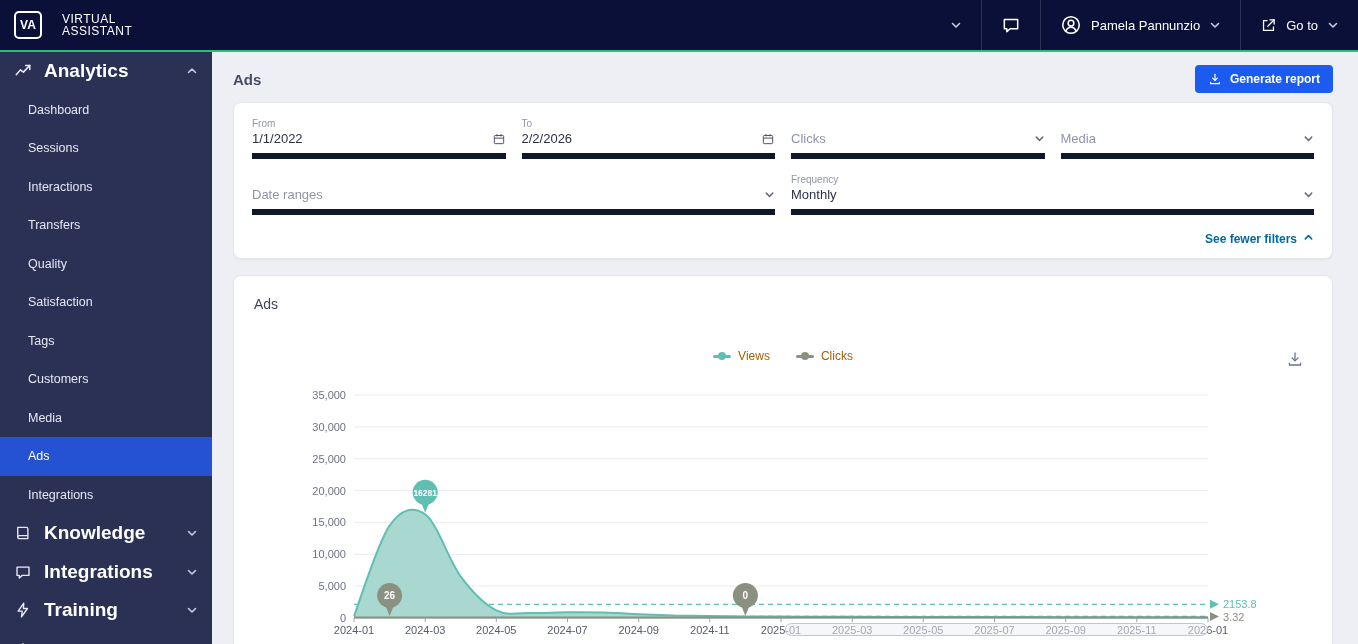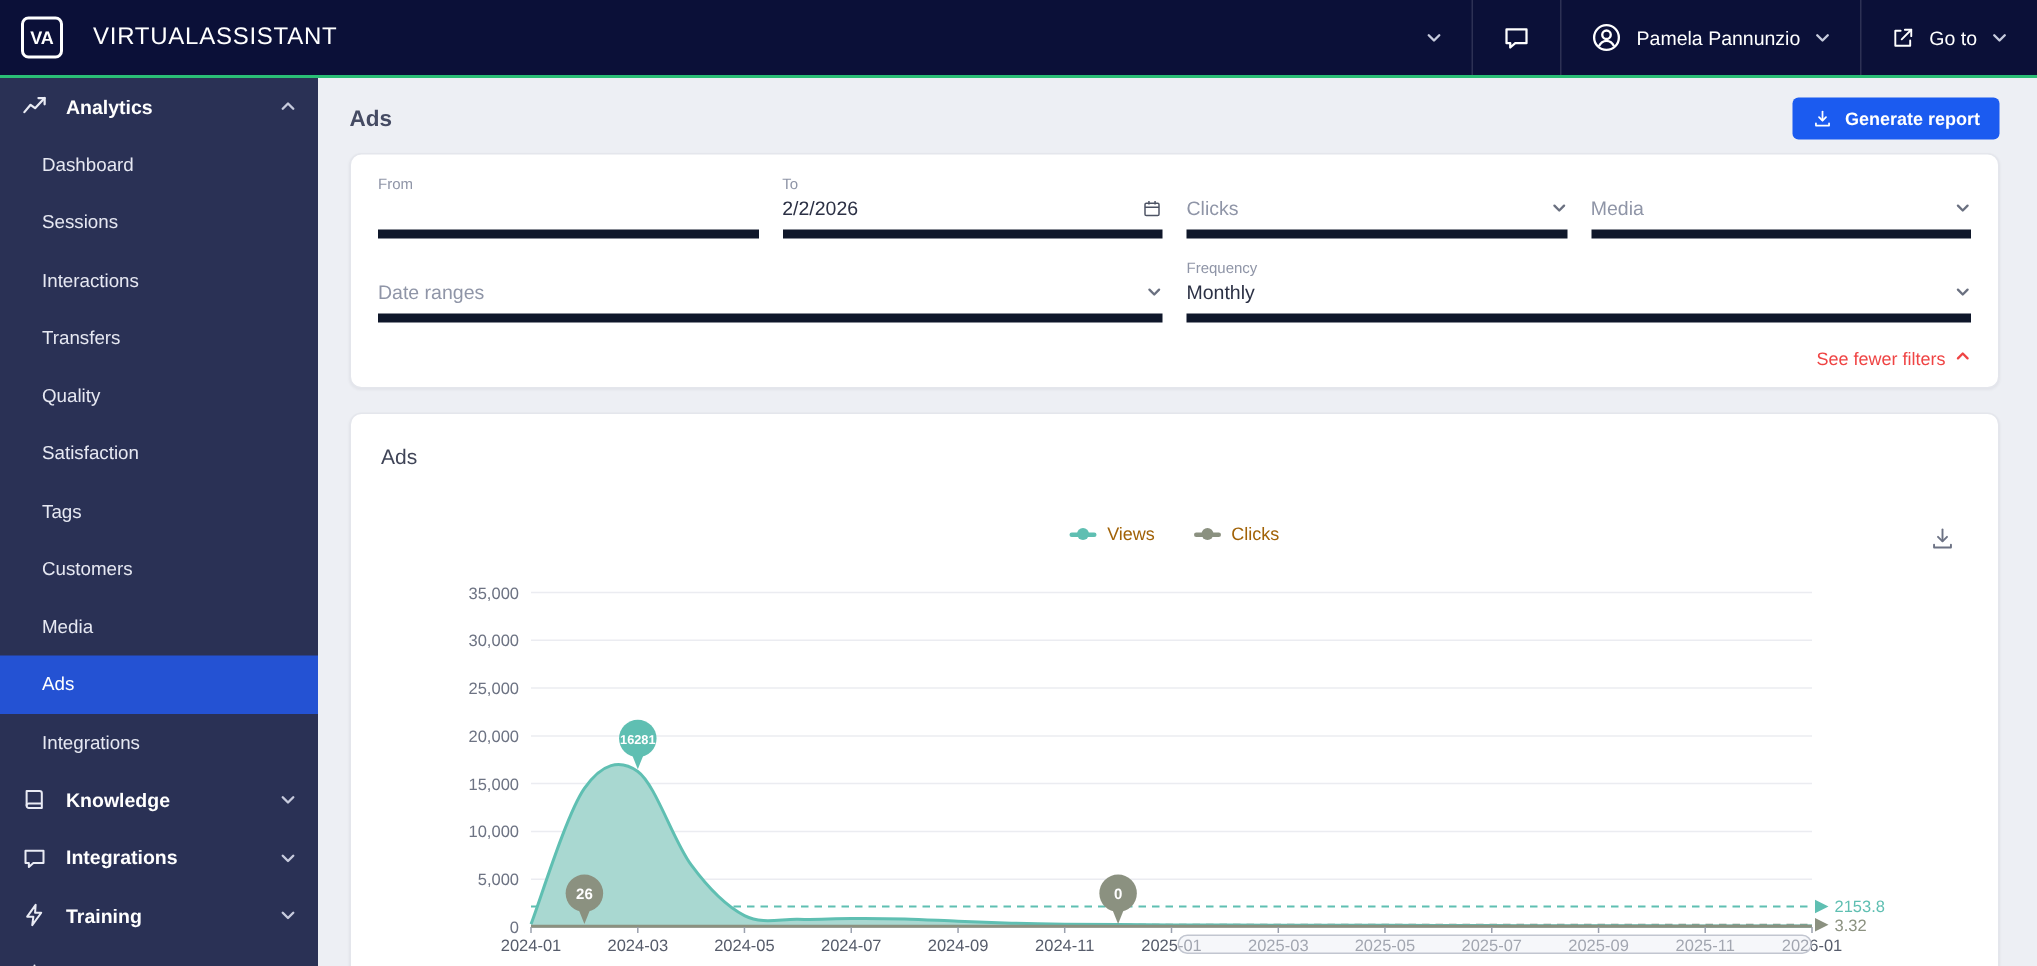--- a/index.html
+++ b/index.html
@@ -6,34 +6,34 @@
   html,body{width:1358px;height:644px;overflow:hidden;background:#edeff4;
     font-family:"Liberation Sans",sans-serif}
   svg{display:block}
   button{font-family:inherit}
 
   
   .topbar{height:50px;background:#0b1038;display:flex;justify-content:space-between;color:#fff}
   .brand{display:flex;align-items:center;gap:20px;padding-left:14px}
   .logo{width:28px;height:28px;border:2px solid #fff;border-radius:5px;display:flex;
     align-items:center;justify-content:center;font-weight:bold;font-size:12px;color:#fff}
-  .brand-text{display:flex;flex-direction:row;font-size:16px;letter-spacing:.5px;line-height:12px;color:#fff}
+  .brand-text{display:flex;flex-direction:column;font-size:12px;letter-spacing:.5px;line-height:12px;color:#fff}
   .topbar-right{display:flex;align-items:stretch}
   .tb-seg{display:flex;align-items:center;justify-content:center;gap:9px;padding:0 19px;
     background:none;border:none;color:#fff;font-size:13px;cursor:pointer}
   .tb-div{width:1px;background:rgba(255,255,255,.14)}
   .accent{height:2px;background:#2abf76}
 
   
   .layout{display:flex;height:592px;overflow:hidden}
 
   
   .sidebar{width:212px;background:#2a3155;color:#e9ebf4;flex-shrink:0;overflow:hidden}
   .sb-section{display:flex;align-items:center;height:38.5px;padding:0 14px;gap:12px;cursor:pointer}
-  .sb-section .lab{font-size:13px;font-weight:bold;flex:1;color:#fff}
+  .sb-section .lab{font-size:19px;font-weight:bold;flex:1;color:#fff}
   .sb-ic{width:18px;height:18px;display:flex;align-items:center;color:#e9ebf4}
   .sb-chev{display:flex;color:#c7cbdd}
   .sb-item{height:38.5px;display:flex;align-items:center;padding-left:28px;font-size:12.5px;
     color:#e6e8f2;cursor:pointer}
   .sb-item.selected{background:#2452d3;color:#fff}
 
   
   .main{flex:1;padding:8px 25px 0 21px;overflow:hidden}
   .page-head{display:flex;justify-content:space-between;align-items:center;height:38px;margin-bottom:4px}
   .page-title{font-size:15px;font-weight:bold;color:#454b63}
@@ -46,22 +46,22 @@
   .f-row{display:flex;gap:16px}
   .f-row + .f-row{margin-top:14px}
   .field{width:254px;border-bottom:6px solid #0f172a;padding-bottom:6px;cursor:pointer}
   .field.wide{width:524px}
   .f-label{font-size:10px;color:#8f95a7;height:13px;line-height:13px}
   .f-value{display:flex;align-items:center;justify-content:space-between;font-size:13px;
     color:#2c3145;height:17px}
   .f-value .ph{color:#8f95a7}
   .f-icon{color:#4d5364;display:flex;cursor:pointer}
   .dd-chev{color:#6a7080;display:flex;cursor:pointer}
-  .see-fewer{display:flex;justify-content:flex-end;align-items:flex-start;gap:6px;color:#ef4444;
-    font-size:12px;font-weight:normal;margin-top:17px;cursor:pointer}
+  .see-fewer{display:flex;justify-content:flex-end;align-items:flex-start;gap:6px;color:#0369a1;
+    font-size:12px;font-weight:bold;margin-top:17px;cursor:pointer}
 
   
   .chart-card{position:relative;height:540px}
   .chart-title{position:absolute;left:20px;top:20px;font-size:14px;color:#3f4457}
   .legend{position:absolute;top:73px;left:0;right:0;display:flex;justify-content:center;gap:26px}
   .lg-item{display:flex;align-items:center;gap:7px;font-size:12px;color:#a16207;cursor:pointer}
   .lg-mark{position:relative;width:18px;height:3px;border-radius:2px;display:inline-block}
   .lg-mark i{position:absolute;left:50%;top:50%;transform:translate(-50%,-50%);width:8px;height:8px;
     border-radius:50%;display:block}
   .export{position:absolute;right:28px;top:74px;color:#6c7284;cursor:pointer}
@@ -223,20 +223,30 @@
             </svg>
         </span>
         <span>Generate report</span>
       </button>
     </div>
 
     <section class="card filters-card">
       <div class="f-row">
         <div class="field">
           <div class="f-label">From</div>
+          <div class="f-value">
+            <span>1/1/2022</span>
+            <span class="f-icon">
+              <svg width="14" height="14" viewBox="0 0 24 24" fill="none" stroke="currentColor" stroke-width="1.7">
+                  <rect x="4" y="6" width="16" height="14" rx="1.5"></rect>
+                  <path d="M4 10.5 h16"></path>
+                  <path d="M8.5 3.5 v4 M15.5 3.5 v4"></path>
+                </svg>
+            </span>
+          </div>
         </div>
         <div class="field">
           <div class="f-label">To</div>
           <div class="f-value">
             <span>2/2/2026</span>
             <span class="f-icon">
               <svg width="14" height="14" viewBox="0 0 24 24" fill="none" stroke="currentColor" stroke-width="1.7">
                   <rect x="4" y="6" width="16" height="14" rx="1.5"></rect>
                   <path d="M4 10.5 h16"></path>
                   <path d="M8.5 3.5 v4 M15.5 3.5 v4"></path>

